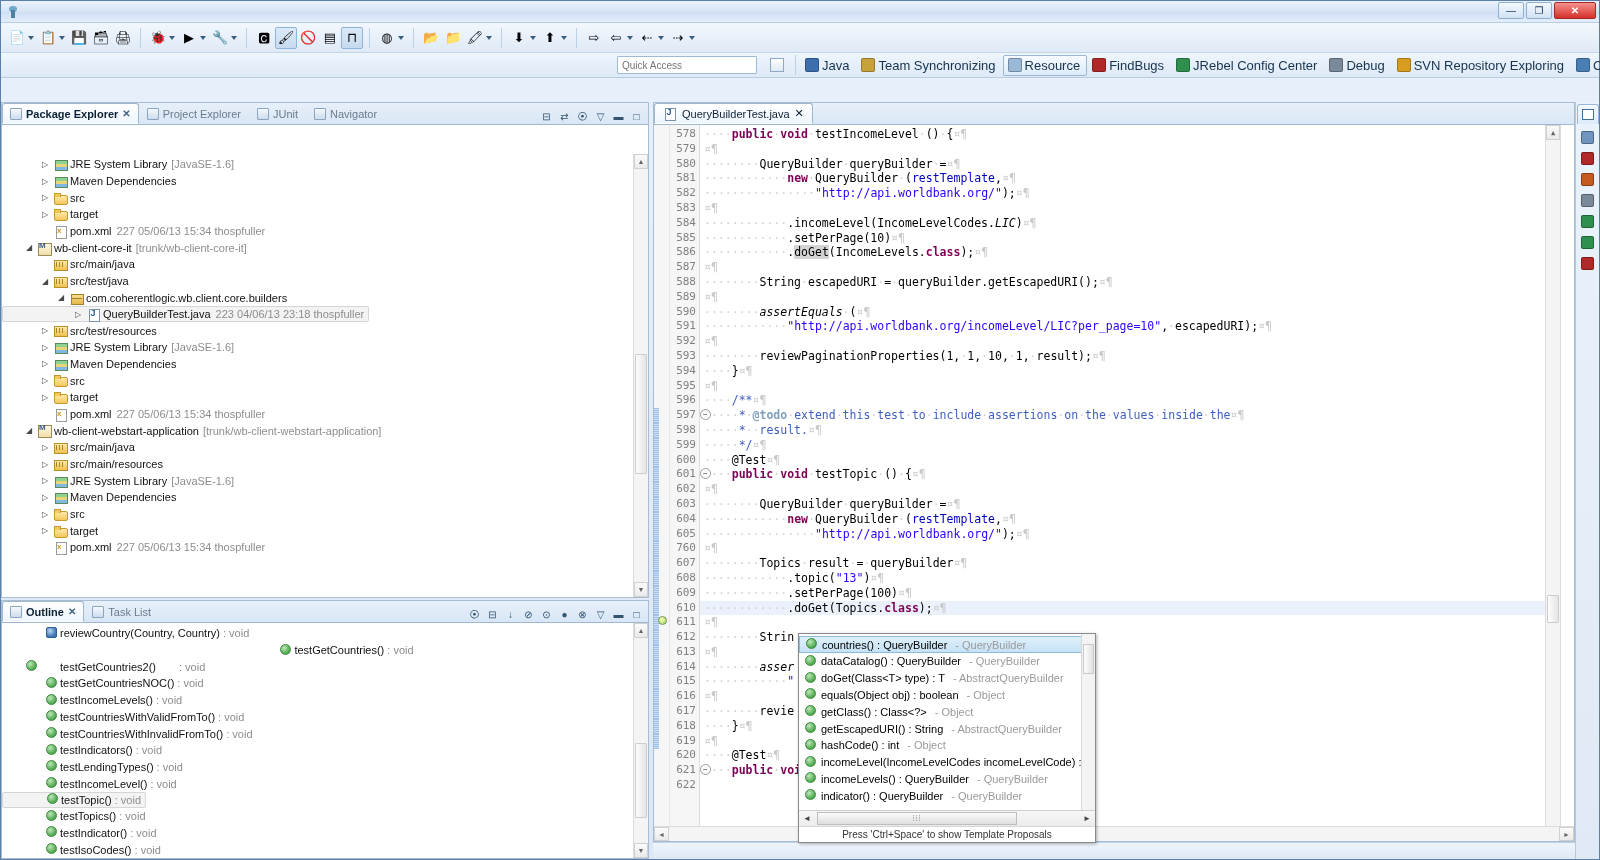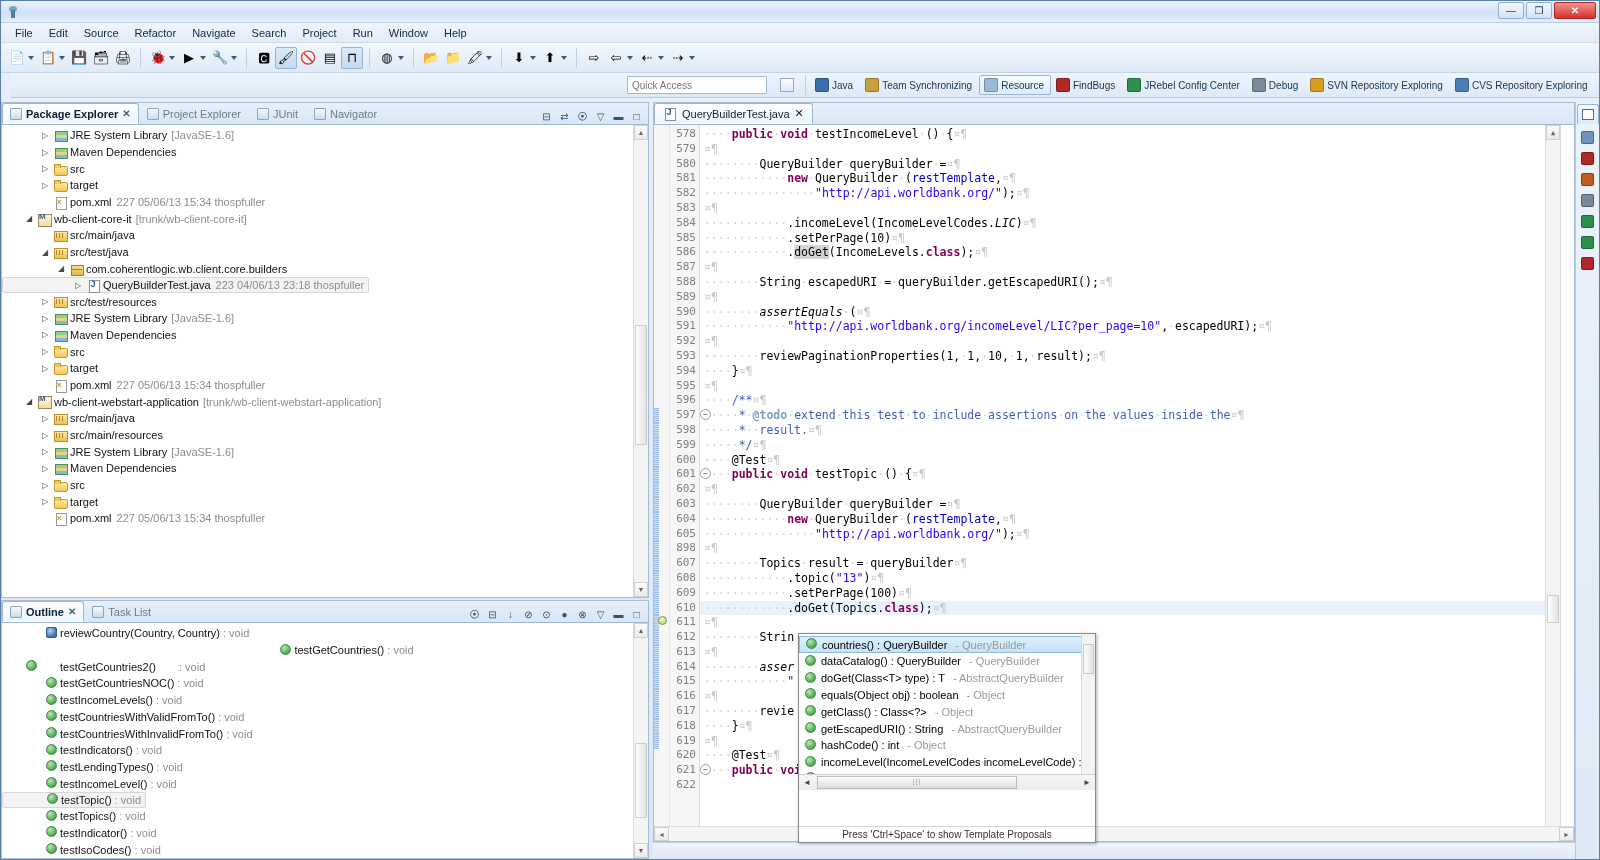--- a/index.html
+++ b/index.html
@@ -86,31 +86,31 @@
     width: 0; height: 0; border-left: 3px solid transparent;
     border-right: 3px solid transparent; border-top: 4px solid #3b5d80;
     margin: 0 3px 0 0;
   }
   .gl { font-size: 13px; line-height: 1; }
   
   .perspbar {
     height: 24px;
     background: linear-gradient(#eef5fd, #dde9f6);
     border-bottom: 1px solid #b7cbe1;
-    display: flex; align-items: center; padding: 12px 6px; margin-left: 10px;
+    display: flex; align-items: center; padding: 12px 6px;
   }
   .quick-access {
     width: 140px; height: 18px; border: 1px solid #9dbad6;
     background: #fff; font-size: 10px; color: #9aa7b4;
     padding: 1px 4px; margin-left: 610px; border-radius: 1px;
   }
   .persp-btns { display: flex; align-items: center; margin-left: 8px; }
   .persp-btn {
     display: flex; align-items: center; gap: 3px;
-    padding: 2px 6px 2px 4px; font-size: 10px; color: #16324d;
+    padding: 2px 6px 2px 4px; font-size: 13px; color: #16324d;
     border: 1px solid transparent; border-radius: 2px; white-space: nowrap;
   }
   .persp-btn.active {
     border: 1px solid #9ab7d4;
     background: linear-gradient(#f7fbff, #dcebfa);
   }
   .mini-ico {
     width: 14px; height: 14px; display: inline-block; position: relative; flex: none;
   }
   
@@ -360,21 +360,20 @@
   .assist-hsb .thumb2 {
     position: absolute; left: 18px; width: 200px; top: 1px; bottom: 1px;
     background: linear-gradient(#fcfcfc,#dedede); border: 1px solid #bdbdbd;
     display: flex; align-items: center; justify-content: center;
     color: #888; font-size: 8px; letter-spacing: 1px;
   }
   .assist-status {
     height: 16px; background: #fff; border-top: 1px solid #d5d5d5;
     font-size: 10px; color: #333; display: flex; align-items: center;
     justify-content: center;
-    margin-top: 36px;
   }
   .assist-vsb {
     position: absolute; right: 0; top: 0; bottom: 0; width: 14px;
     background: #f3f3f3; border-left: 1px solid #d9d9d9;
   }
   
   .jdoc-pop {
     position: absolute; left: 1096px; top: 628px; width: 299px; height: 210px;
     background: #ffffd8; border: 1px solid #8a8a6a;
     font-size: 11px; color: #1c1c1c; padding: 4px 6px;
@@ -395,21 +394,21 @@
     padding-top: 2px; gap: 5px;
   }
   .rs-top {
     width: 22px; height: 20px; background: linear-gradient(#f3f9ff,#dcebfa);
     border: 1px solid #9ab7d4; border-bottom: none; border-radius: 3px 3px 0 0;
     display: flex; align-items: center; justify-content: center;
   }
   .rs-ico { width: 16px; height: 16px; display: flex; align-items: center; justify-content: center; font-size: 11px; }
   
   .left-col { width: 648px; display: flex; flex-direction: column; flex: none; }
-  .pkg-view { height: 556px; }
+  .pkg-view { height: 556px; gap: 29px; }
   .outline-view { flex: 1; margin-top: 2px; }
   .center-col { flex: 1; display: flex; flex-direction: column; padding-left: 4px;}
   .statusbar {
     height: 17px; background: linear-gradient(#eef4fb,#dfe9f5);
     border-top: 1px solid #c0d2e4; display: flex; align-items: center;
     font-size: 10px; color: #2a3f54; padding: 0 6px;
   }
 </style>
 </head>
 <body>
@@ -418,32 +417,20 @@
 
   <div class="titlebar">
     <span class="title-icon"></span>
     <div class="win-btns">
       <div class="win-btn">—</div>
       <div class="win-btn">❐</div>
       <div class="win-btn close">✕</div>
     </div>
   </div>
 
-  <div class="menubar" id="menubar">
-      <div class="menu-item">File</div>
-      <div class="menu-item">Edit</div>
-      <div class="menu-item">Source</div>
-      <div class="menu-item">Refactor</div>
-      <div class="menu-item">Navigate</div>
-      <div class="menu-item">Search</div>
-      <div class="menu-item">Project</div>
-      <div class="menu-item">Run</div>
-      <div class="menu-item">Window</div>
-      <div class="menu-item">Help</div>
-    </div>
 
   <div class="toolbar" id="toolbar">
       <div class="tb-group">
         <div class="tbi">
           <span class="gl">📄</span>
         </div>
         <div class="caret"></div>
         <div class="tbi">
           <span class="gl">📋</span>
         </div>
@@ -920,21 +907,21 @@
               <div class="num">596</div>
               <div class="num">597</div>
               <div class="num">598</div>
               <div class="num">599</div>
               <div class="num">600</div>
               <div class="num">601</div>
               <div class="num">602</div>
               <div class="num">603</div>
               <div class="num">604</div>
               <div class="num">605</div>
-              <div class="num">898</div>
+              <div class="num">760</div>
               <div class="num">607</div>
               <div class="num">608</div>
               <div class="num">609</div>
               <div class="num">610</div>
               <div class="num">611</div>
               <div class="num">612</div>
               <div class="num">613</div>
               <div class="num">614</div>
               <div class="num">615</div>
               <div class="num">616</div>

